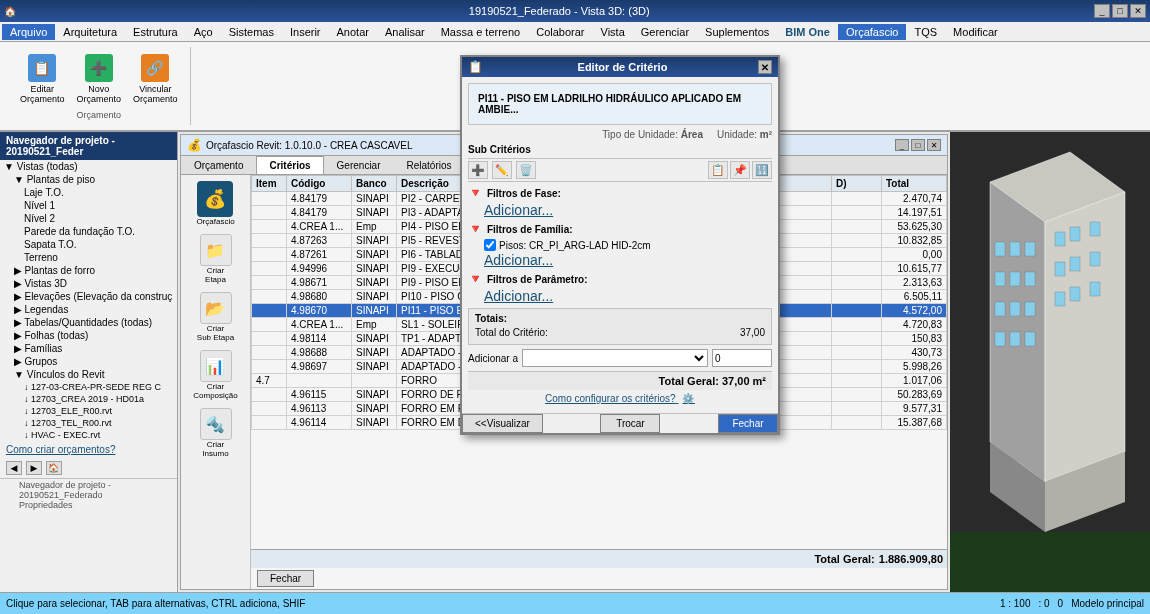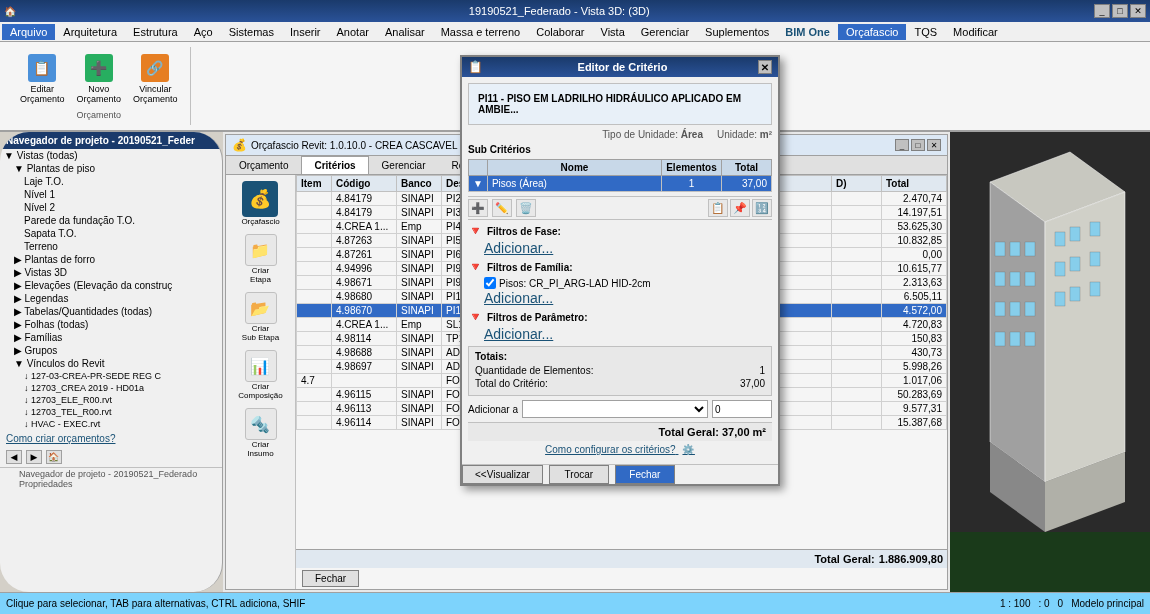--- a/index.html
+++ b/index.html
@@ -86,26 +86,25 @@
 
     
     .main-area {
       display: flex;
       height: calc(614px - 22px - 20px - 90px - 22px);
       background: #d4d0c8;
     }
 
     
     .left-panel {
-      width: 223px;
+      width: 178px;
       background: #f0f0f0;
       border-right: 1px solid #a0a0a0;
       font-size: 10px;
       overflow: auto;
-      border-radius: 29px;
     }
     .panel-header {
       background: #1a3a6b;
       color: white;
       padding: 3px 6px;
       font-size: 10px;
       font-weight: bold;
     }
     .tree-item {
       padding: 1px 4px;
@@ -307,21 +306,21 @@
       background: #e8e8e8;
       padding: 3px 6px;
       font-size: 11px;
       font-weight: bold;
       text-align: right;
       border-top: 1px solid #c0c0c0;
     }
 
     .modal-footer {
       display: flex;
-      justify-content: flex-start;
+      justify-content: space-between;
       gap: 6px;
       border-top: 1px solid #c0c0c0;
     }
     .modal-btn {
       padding: 3px 12px;
       font-size: 10px;
       border: 1px solid #808080;
       background: #e0e0e0;
       cursor: pointer;
       min-width: 60px;
@@ -741,38 +740,20 @@
 
       <div style="font-size:10px; font-weight:bold; margin-bottom:4px; color:#000; background:#e8f0f8; padding:9px; border:1px solid #c0c0c0;">PI11 - PISO EM LADRILHO HIDRÁULICO APLICADO EM AMBIE...</div>
 
       <div style="display:flex; justify-content:flex-end; gap:14px; font-size:10px; margin-bottom:4px; color:#555;">
         <span>Tipo de Unidade: <b>Área</b></span>
         <span>Unidade: <b>m²</b></span>
       </div>
 
       <div style="font-size:10px; font-weight:bold; margin-bottom:3px;">Sub Critérios</div>
 
-      <table class="sub-table">
-        <thead>
-          <tr>
-            <th style="width:16px;"></th>
-            <th>Nome</th>
-            <th style="width:60px;">Elementos</th>
-            <th style="width:50px;">Total</th>
-          </tr>
-        </thead>
-        <tbody>
-          <tr class="selected">
-            <td>▼</td>
-            <td>Pisos (Área)</td>
-            <td style="text-align:center;">1</td>
-            <td style="text-align:right;">37,00</td>
-          </tr>
-        </tbody>
-      </table>
 
       <div class="icon-toolbar">
         <div class="icon-btn">➕</div>
         <div class="icon-btn">✏️</div>
         <div class="icon-btn">🗑️</div>
         <div style="margin-left:auto; display:flex; gap:2px;">
           <div class="icon-btn">📋</div>
           <div class="icon-btn">📌</div>
           <div class="icon-btn">🔢</div>
         </div>
@@ -804,24 +785,20 @@
         <div class="filter-header">
           <span style="font-size:12px; color:#1a5276;">🔻</span>
           <span>Filtros de Parâmetro:</span>
         </div>
         <div class="add-link">Adicionar...</div>
       </div>
 
       <div class="totals-section">
         <div class="totals-title">Totais:</div>
         <div class="totals-row">
-          <span>Quantidade de Elementos:</span>
-          <span>1</span>
-        </div>
-        <div class="totals-row">
           <span>Total do Critério:</span>
           <span>37,00</span>
         </div>
       </div>
 
       <div class="adicionar-row">
         <span>Adicionar a</span>
         <select class="adicionar-select">
           <option></option>
         </select>

